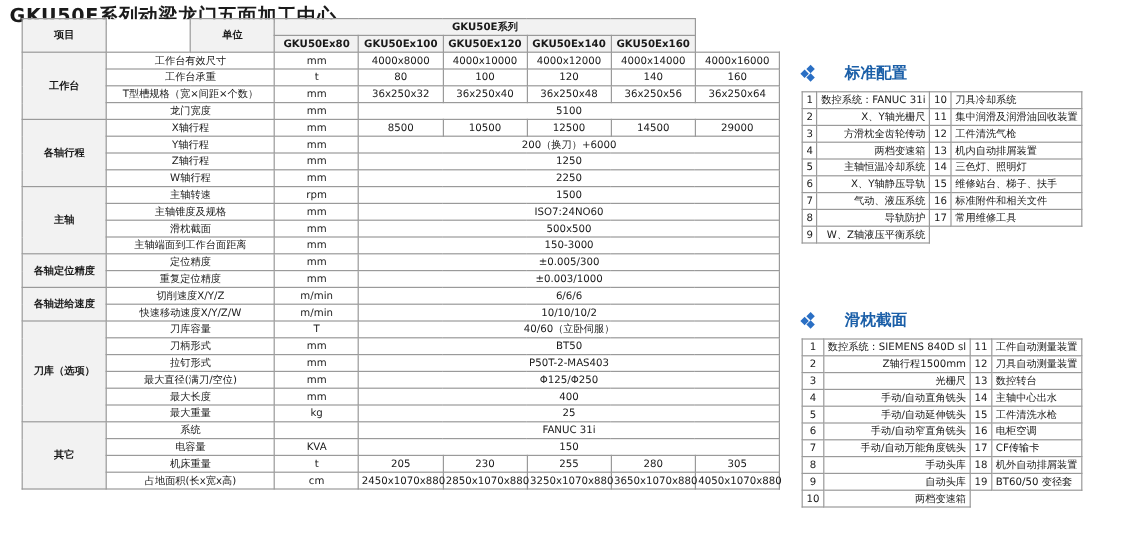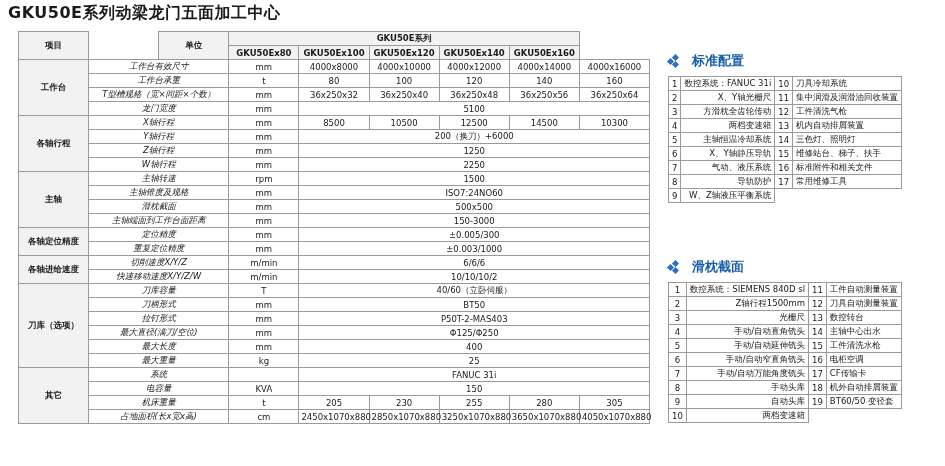--- a/index.html
+++ b/index.html
@@ -16,49 +16,49 @@
   .title-bar{
     position:absolute;left:0;top:0;width:945px;height:26px;
     display:flex;align-items:center;
   }
   .title-text{
     font-size:16px;font-weight:bold;color:#1b1b1b;
     letter-spacing:0.5px;padding-left:8px;
   }
 
   
-  .spec-wrap{position:absolute;left:18px;top:31px;width:632px;}
+  .spec-wrap{position:absolute;left:18px;top:15px;width:632px;}
   table.spec{border-collapse:collapse;width:632px;table-layout:fixed;}
   table.spec td,table.spec th{
     border:1px solid #9a9a9a;
     font-size:8.5px;
     padding:0 2px;
     height:13px;
     text-align:center;
     vertical-align:middle;
     color:#1a1a1a;
     font-weight:normal;
     background:#ffffff;
   }
   table.spec td.rowhead{
     background:#f2f2f2;font-weight:bold;width:52px;
   }
   table.spec td.item{
-    background:#ffffff;text-align:center;width:170px;font-style:italic;
+    background:#ffffff;text-align:center;width:170px;
   }
   table.spec td.unit{width:36px;}
   table.spec td.val{width:74px;}
   table.spec th.hd{
     background:#f2f2f2;font-weight:bold;
   }
 
   
   .cfg{position:absolute;}
   .cfg-head{
-    display:flex;align-items:center;gap:10px;
+    display:flex;align-items:center;gap:22px;
     font-size:13px;font-weight:bold;color:#1b5fa8;
     margin-bottom:6px;
   }
   .diamond-icon{
     width:14px;height:12px;display:inline-block;position:relative;
   }
   .diamond-icon i{
     position:absolute;width:5px;height:5px;background:#2a6fc4;
     transform:rotate(45deg);
   }
@@ -141,21 +141,21 @@
             <td class="val" colspan="5">5100</td>
           </tr>
           <tr>
             <td class="rowhead" rowspan="4">各轴行程</td>
             <td class="item" colspan="2">X轴行程</td>
             <td class="unit">mm</td>
             <td class="val">8500</td>
             <td class="val">10500</td>
             <td class="val">12500</td>
             <td class="val">14500</td>
-            <td class="val">10300</td>
+            <td class="val">29000</td>
           </tr>
           <tr>
             <td class="item" colspan="2">Y轴行程</td>
             <td class="unit">mm</td>
             <td class="val" colspan="5">200（换刀）+6000</td>
           </tr>
           <tr>
             <td class="item" colspan="2">Z轴行程</td>
             <td class="unit">mm</td>
             <td class="val" colspan="5">1250</td>

